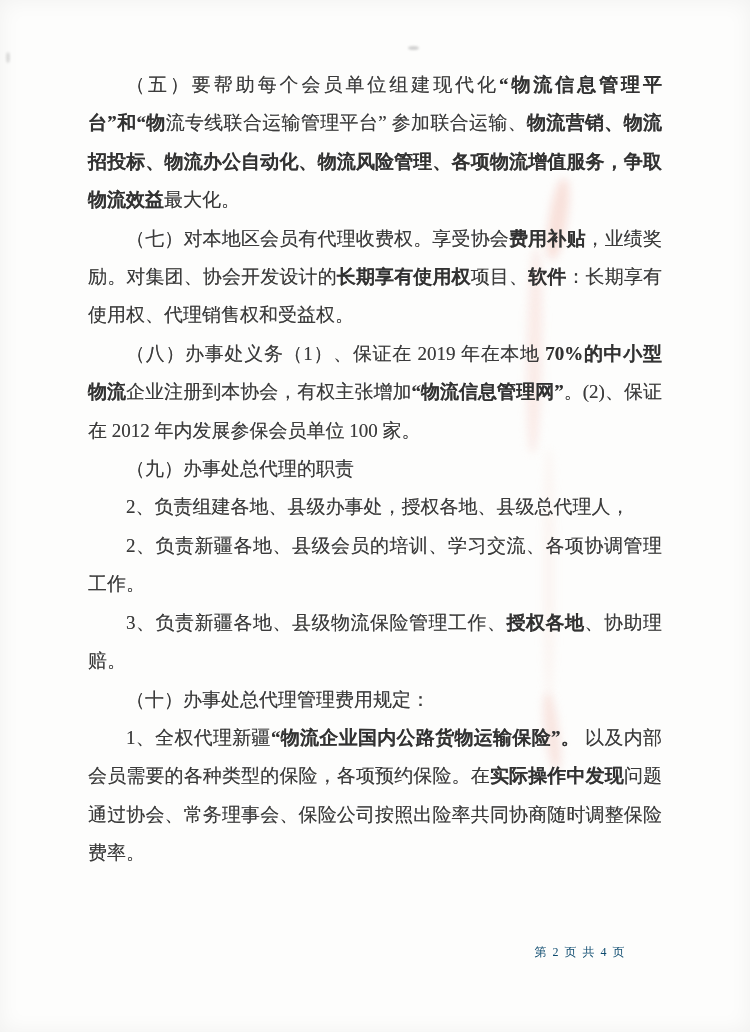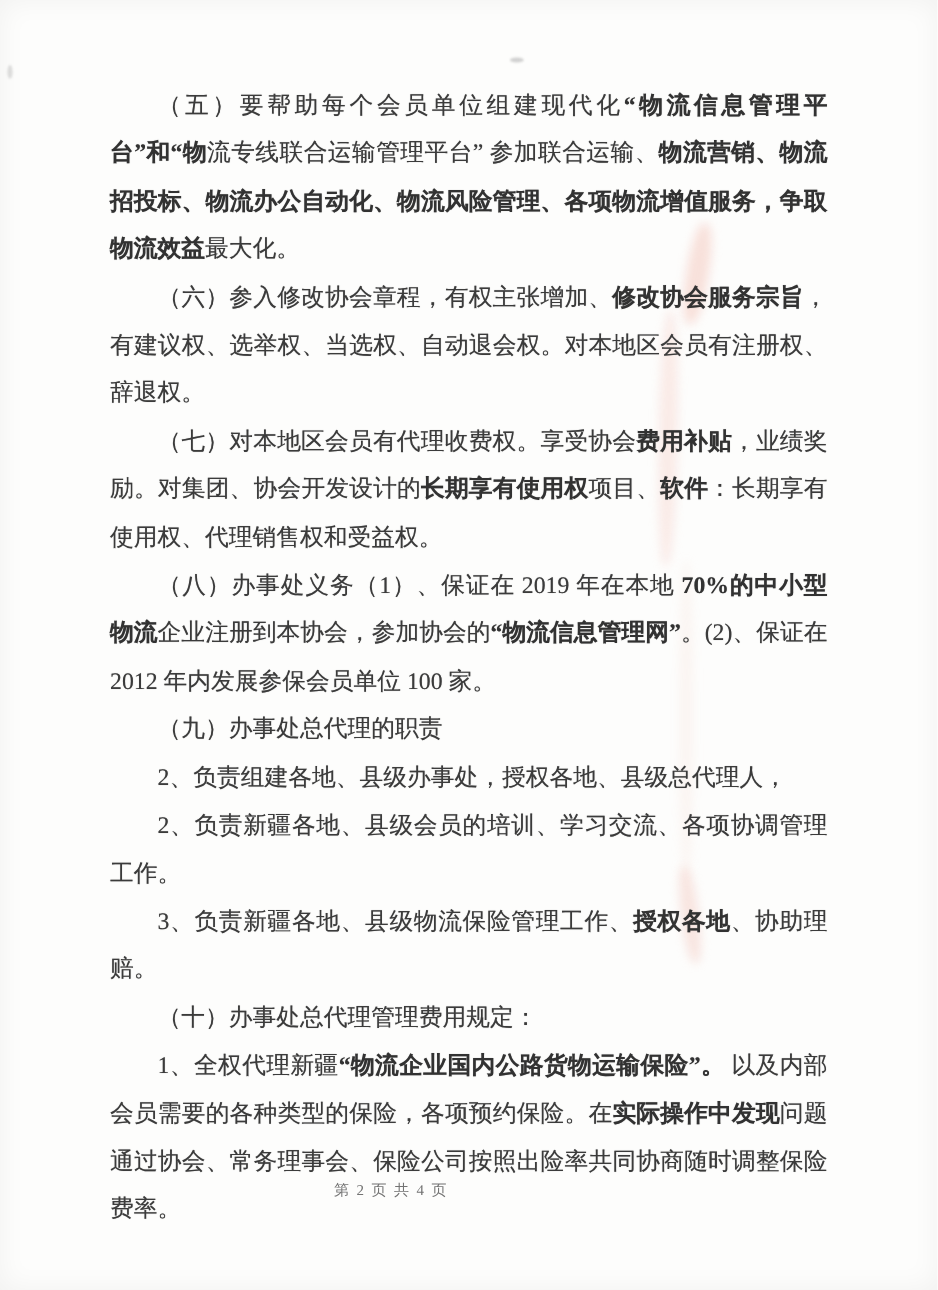--- a/index.html
+++ b/index.html
@@ -33,24 +33,24 @@
   }
   .para .b {
     font-weight: bold;
     color: #323232;
   }
   .footer {
     position: absolute;
     top: 944px;
     left: 0;
     width: 626px;
-    text-align: center;
+    text-align: right;
     font-size: 12px;
     letter-spacing: 1.5px;
-    color: #737373;
+    color: #0c4a6e;
   }
   
   .stain {
     position: absolute;
     border-radius: 45%;
     filter: blur(4px);
     pointer-events: none;
   }
   .stain-a { left: 549px; top: 178px; width: 18px; height: 82px;
     background: rgba(243,198,188,0.50); transform: rotate(9deg); }
@@ -79,23 +79,22 @@
 
   <div class="stain stain-a"></div>
   <div class="stain stain-b"></div>
   <div class="stain stain-c"></div>
   <div class="stain stain-d"></div>
   <div class="speck speck-a"></div>
   <div class="speck speck-b"></div>
 
   <div class="content">
       <p class="para"><span>（五）要帮助每个会员单位组建现代化</span><span class="b">“物流信息管理平台”和“物</span><span>流专线联合运输管理平台” 参加联合运输、</span><span class="b">物流营销、物流招投标、物流办公自动化、物流风险管理、各项物流增值服务，争取物流效益</span><span>最大化。</span></p>
-      <p class="para"><span>（六）参入修改协会章程，有权主张增加、</span><span class="b">修改协会服务宗旨</span><span>，有建议权、选举权、当选权、自动退会权。对本地区会员有注册权、辞退权。</span></p>
       <p class="para"><span>（七）对本地区会员有代理收费权。享受协会</span><span class="b">费用补贴</span><span>，业绩奖励。对集团、协会开发设计的</span><span class="b">长期享有使用权</span><span>项目、</span><span class="b">软件</span><span>：长期享有使用权、代理销售权和受益权。</span></p>
-      <p class="para"><span>（八）办事处义务（1）、保证在 2019 年在本地 </span><span class="b">70%的中小型物流</span><span>企业注册到本协会，参加协会的</span><span class="b">“物流信息管理网”</span><span>。(2)、保证在 2012 年内发展参保会员单位 100 家。</span></p>
+      <p class="para"><span>（八）办事处义务（1）、保证在 2019 年在本地 </span><span class="b">70%的中小型物流</span><span>企业注册到本协会，有权主张增加</span><span class="b">“物流信息管理网”</span><span>。(2)、保证在 2012 年内发展参保会员单位 100 家。</span></p>
       <p class="para"><span>（九）办事处总代理的职责</span></p>
       <p class="para"><span>2、负责组建各地、县级办事处，授权各地、县级总代理人，</span></p>
       <p class="para"><span>2、负责新疆各地、县级会员的培训、学习交流、各项协调管理工作。</span></p>
       <p class="para"><span>3、负责新疆各地、县级物流保险管理工作、</span><span class="b">授权各地</span><span>、协助理赔。</span></p>
       <p class="para"><span>（十）办事处总代理管理费用规定：</span></p>
       <p class="para"><span>1、全权代理新疆</span><span class="b">“物流企业国内公路货物运输保险”。</span><span> 以及内部会员需要的各种类型的保险，各项预约保险。在</span><span class="b">实际操作中发现</span><span>问题通过协会、常务理事会、保险公司按照出险率共同协商随时调整保险费率。</span></p>
     </div>
 
   <div class="footer">第 2 页 共 4 页</div>
 

